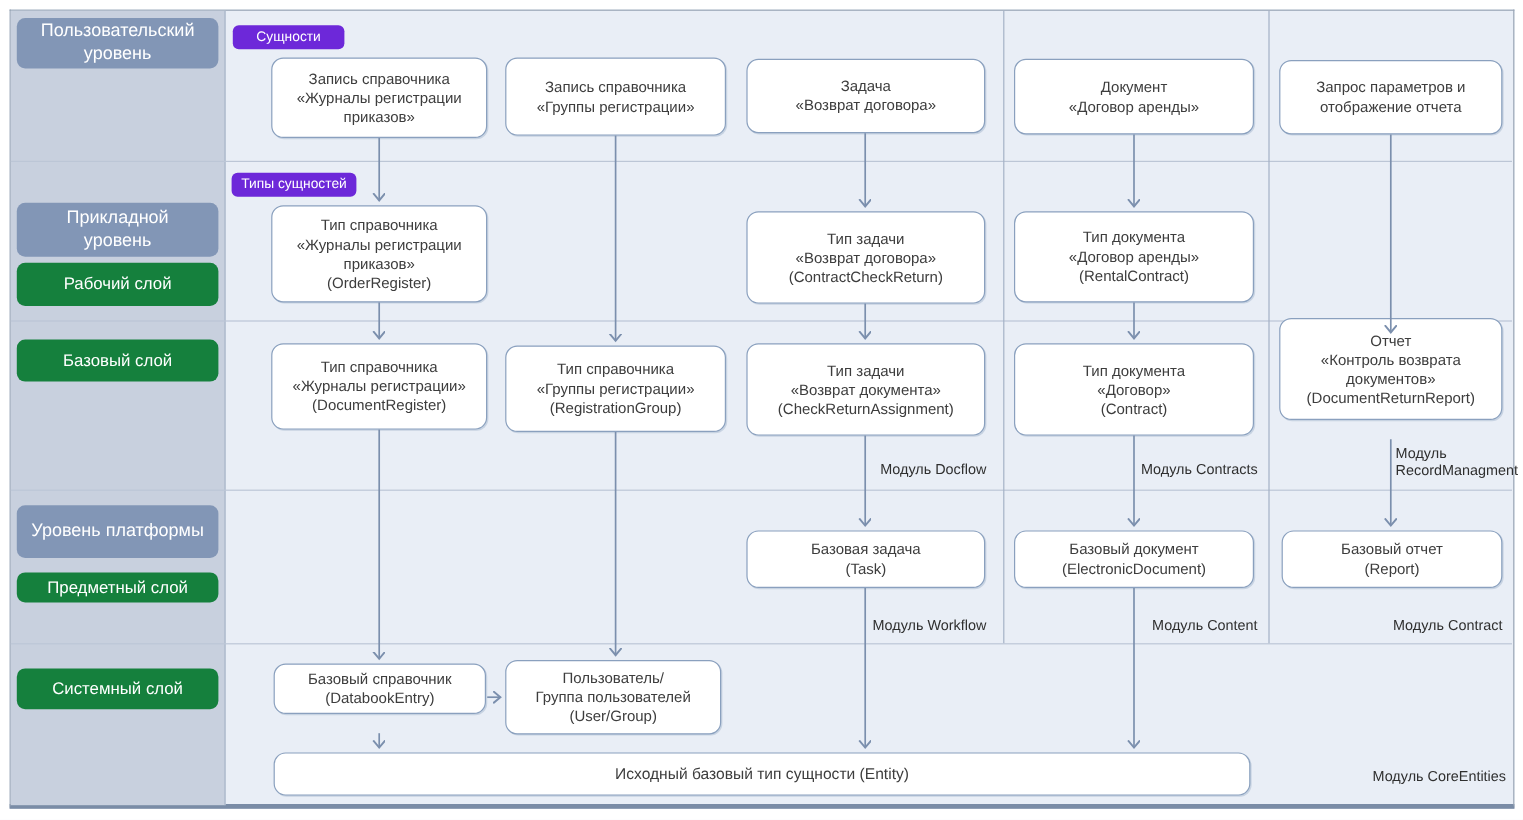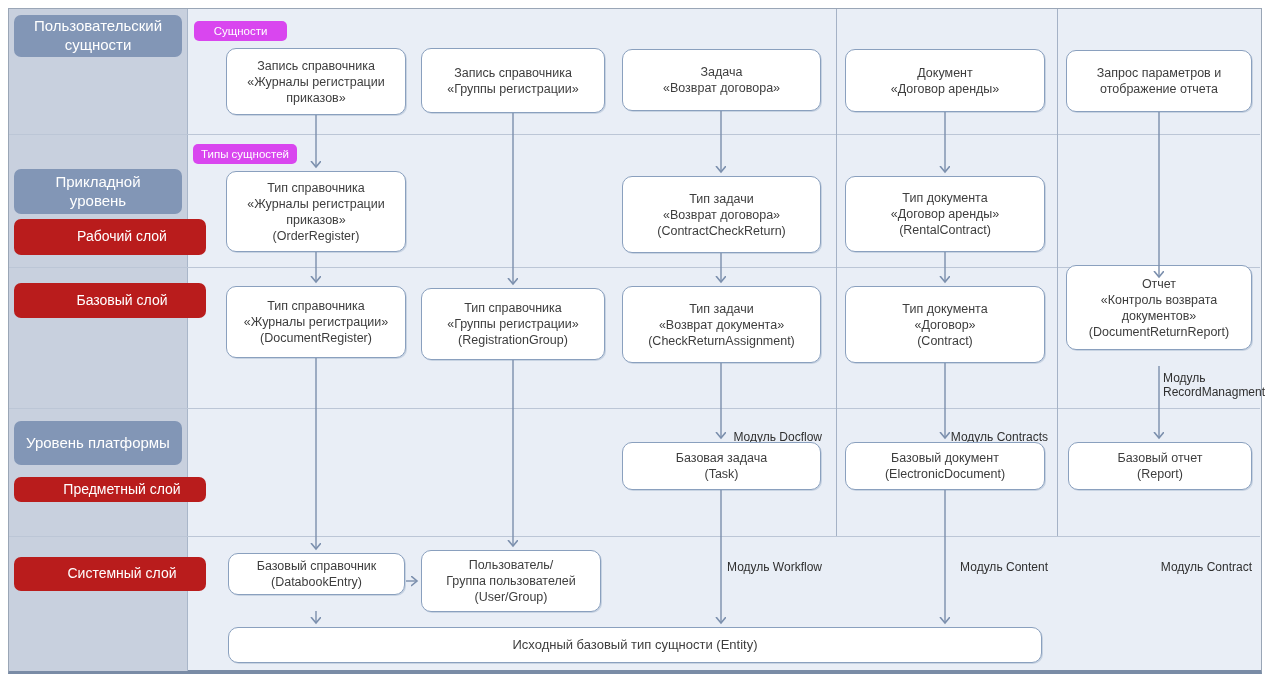--- a/index.html
+++ b/index.html
@@ -7,49 +7,49 @@
          font-family:"Liberation Sans",sans-serif;overflow:hidden;}
   .frame{position:absolute;left:8px;top:8px;width:1252px;height:661px;
          background:#e9eef6;border:1px solid #9aa6b6;border-bottom:4px solid #7a8ca6;}
   .sidebar{position:absolute;left:9px;top:9px;width:178px;height:662px;
            background:#c8d0de;border-right:1px solid #a9b6c9;}
   .hline{position:absolute;left:9px;width:1251px;height:1px;background:#bcc6d6;}
   .vline{position:absolute;top:9px;width:1px;background:#a5b2c6;}
   .lbl{position:absolute;display:flex;align-items:center;justify-content:center;
        text-align:center;color:#ffffff;border-radius:7px;line-height:1.25;}
   .lbl-blue{background:#8296b6;font-size:15px;}
-  .lbl-gray{background:#b91c1c;font-size:14px;padding-left:24px;}
+  .lbl-gray{background:#15803d;font-size:14px;}
   .tag{position:absolute;display:flex;align-items:center;justify-content:center;
-       background:#d946ef;color:#ffffff;font-size:11.5px;border-radius:5px;}
+       background:#6d28d9;color:#ffffff;font-size:11.5px;border-radius:5px;}
   .node{position:absolute;display:flex;flex-direction:column;align-items:center;
         justify-content:center;background:#ffffff;border:1.5px solid #8aa0be;
         border-radius:10px;color:#3d3d3d;font-size:12.5px;line-height:1.28;
         text-align:center;box-shadow:1px 1px 0 rgba(138,160,190,.35);box-sizing:border-box;}
   .module{position:absolute;font-size:12px;color:#2f2f2f;line-height:1.2;}
-  .mod-r{text-align:right;margin-top:46px;}
+  .mod-r{text-align:right;}
   .mod-l{text-align:left;}
   svg.arrows{position:absolute;left:0;top:0;pointer-events:none;}
 </style>
 </head>
 <body>
 
 <div class="stage">
 
   <div class="frame"></div>
   <div class="sidebar"></div>
 
   <div class="hline" style="top:134px"></div>
   <div class="hline" style="top:267px"></div>
   <div class="hline" style="top:408px"></div>
   <div class="hline" style="top:536px"></div>
 
   <div class="vline" style="left:836px;height:527px"></div>
   <div class="vline" style="left:1057px;height:527px"></div>
 
-  <div class="lbl lbl-blue" style="left:14px;top:15px;width:168px;height:42px">Пользовательский сущности</div>
+  <div class="lbl lbl-blue" style="left:14px;top:15px;width:168px;height:42px">Пользовательский уровень</div>
   <div class="lbl lbl-blue" style="left:14px;top:169px;width:168px;height:45px;padding:16px 28px;box-sizing:border-box">Прикладной уровень</div>
   <div class="lbl lbl-gray" style="left:14px;top:219px;width:168px;height:36px">Рабочий слой</div>
   <div class="lbl lbl-gray" style="left:14px;top:283px;width:168px;height:35px">Базовый слой</div>
   <div class="lbl lbl-blue" style="left:14px;top:421px;width:168px;height:44px">Уровень платформы</div>
   <div class="lbl lbl-gray" style="left:14px;top:477px;width:168px;height:25px">Предметный слой</div>
   <div class="lbl lbl-gray" style="left:14px;top:557px;width:168px;height:34px">Системный слой</div>
 
   <div class="tag" style="left:194px;top:21px;width:93px;height:20px">Сущности</div>
   <div class="tag" style="left:193px;top:144px;width:104px;height:20px">Типы сущностей</div>
 

